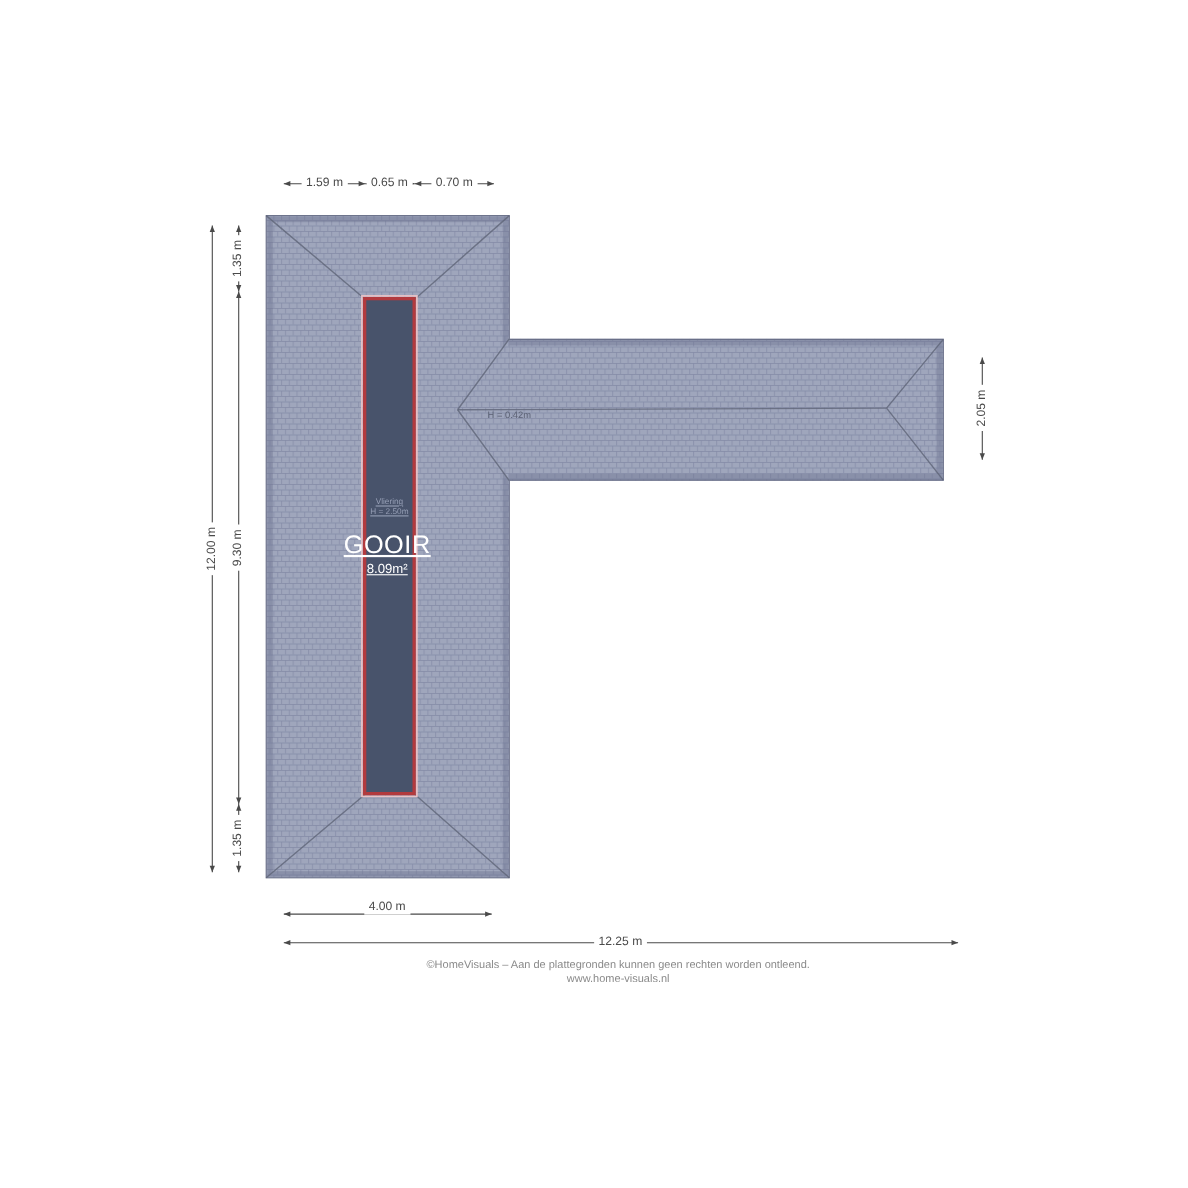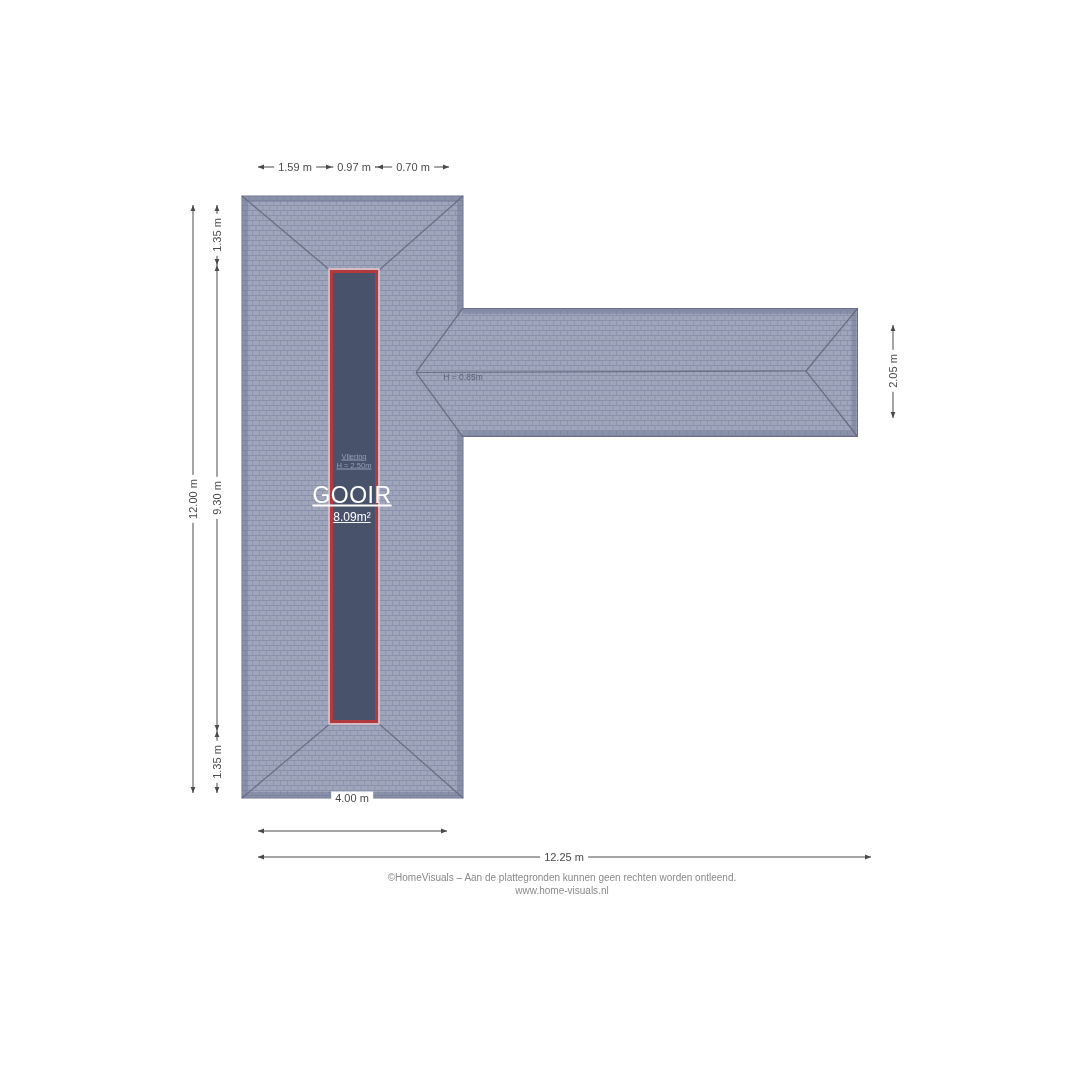--- a/index.html
+++ b/index.html
@@ -91,38 +91,38 @@
       <line x1="217" y1="205" x2="217" y2="265" marker-start="url(#ah)" marker-end="url(#ah)"></line>
       <line x1="217" y1="265" x2="217" y2="731" marker-start="url(#ah)" marker-end="url(#ah)"></line>
       <line x1="217" y1="731" x2="217" y2="793" marker-start="url(#ah)" marker-end="url(#ah)"></line>
       <line x1="893" y1="325" x2="893" y2="418" marker-start="url(#ah)" marker-end="url(#ah)"></line>
       <line x1="258" y1="831" x2="447" y2="831" marker-start="url(#ah)" marker-end="url(#ah)"></line>
       <line x1="258" y1="857" x2="871" y2="857" marker-start="url(#ah)" marker-end="url(#ah)"></line>
     </g>
   </svg>
 
   <div class="dim" style="left:295px;top:167px">1.59 m</div>
-  <div class="dim" style="left:354px;top:167px">0.97 m</div>
+  <div class="dim" style="left:354px;top:167px">0.65 m</div>
   <div class="dim" style="left:413px;top:167px">0.70 m</div>
 
   <div class="dim v" style="left:193px;top:499px">12.00 m</div>
   <div class="dim v" style="left:217px;top:235px">1.35 m</div>
   <div class="dim v" style="left:217px;top:498px">9.30 m</div>
   <div class="dim v" style="left:217px;top:762px">1.35 m</div>
 
   <div class="dim v" style="left:893px;top:371px">2.05 m</div>
 
-  <div class="dim" style="left:352px;top:798px">4.00 m</div>
+  <div class="dim" style="left:352px;top:825px">4.00 m</div>
   <div class="dim" style="left:564px;top:857px">12.25 m</div>
 
   <div class="room-label loft-note" style="left:354px;top:456px">Vliering</div>
   <div class="room-label loft-note" style="left:354px;top:465px">H = 2.50m</div>
   <div class="room-label room-name" style="left:352px;top:495px">GOOIR</div>
   <div class="room-label room-area" style="left:352px;top:517px">8.09m²</div>
 
-  <div class="wing-note" style="left:463px;top:377px">H = 0.85m</div>
+  <div class="wing-note" style="left:463px;top:377px">H = 0.42m</div>
 
   <div class="footer">
     <div>©HomeVisuals – Aan de plattegronden kunnen geen rechten worden ontleend.</div>
     <div>www.home-visuals.nl</div>
   </div>
 
 </div>
 
 </body></html>

